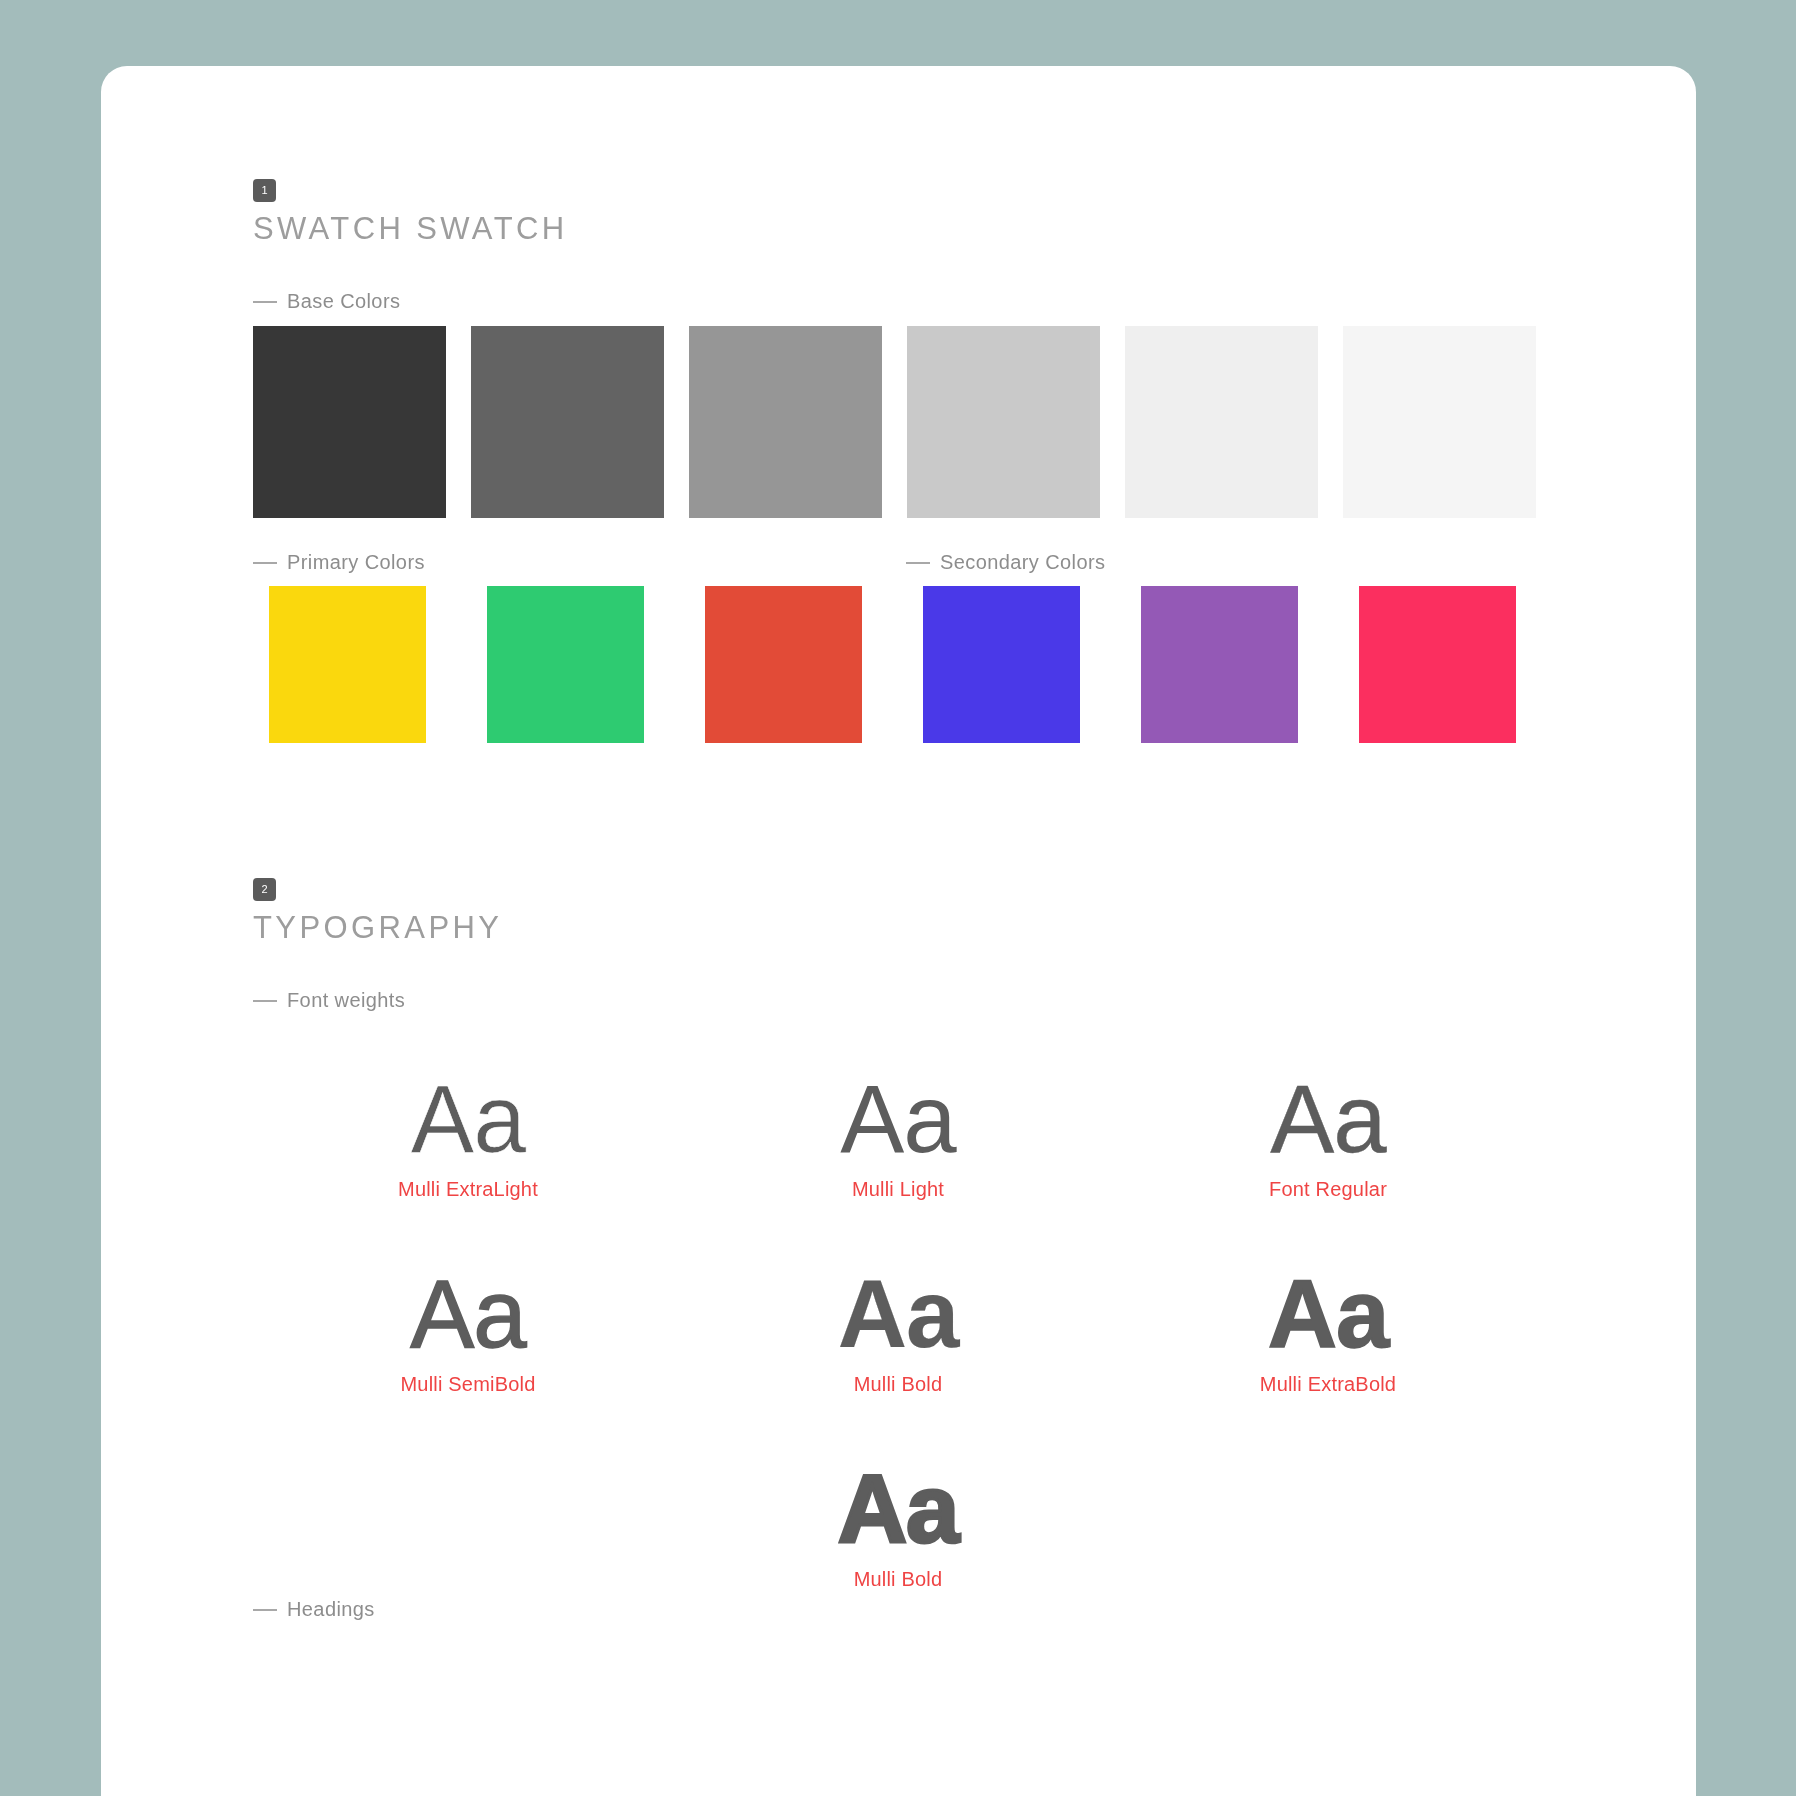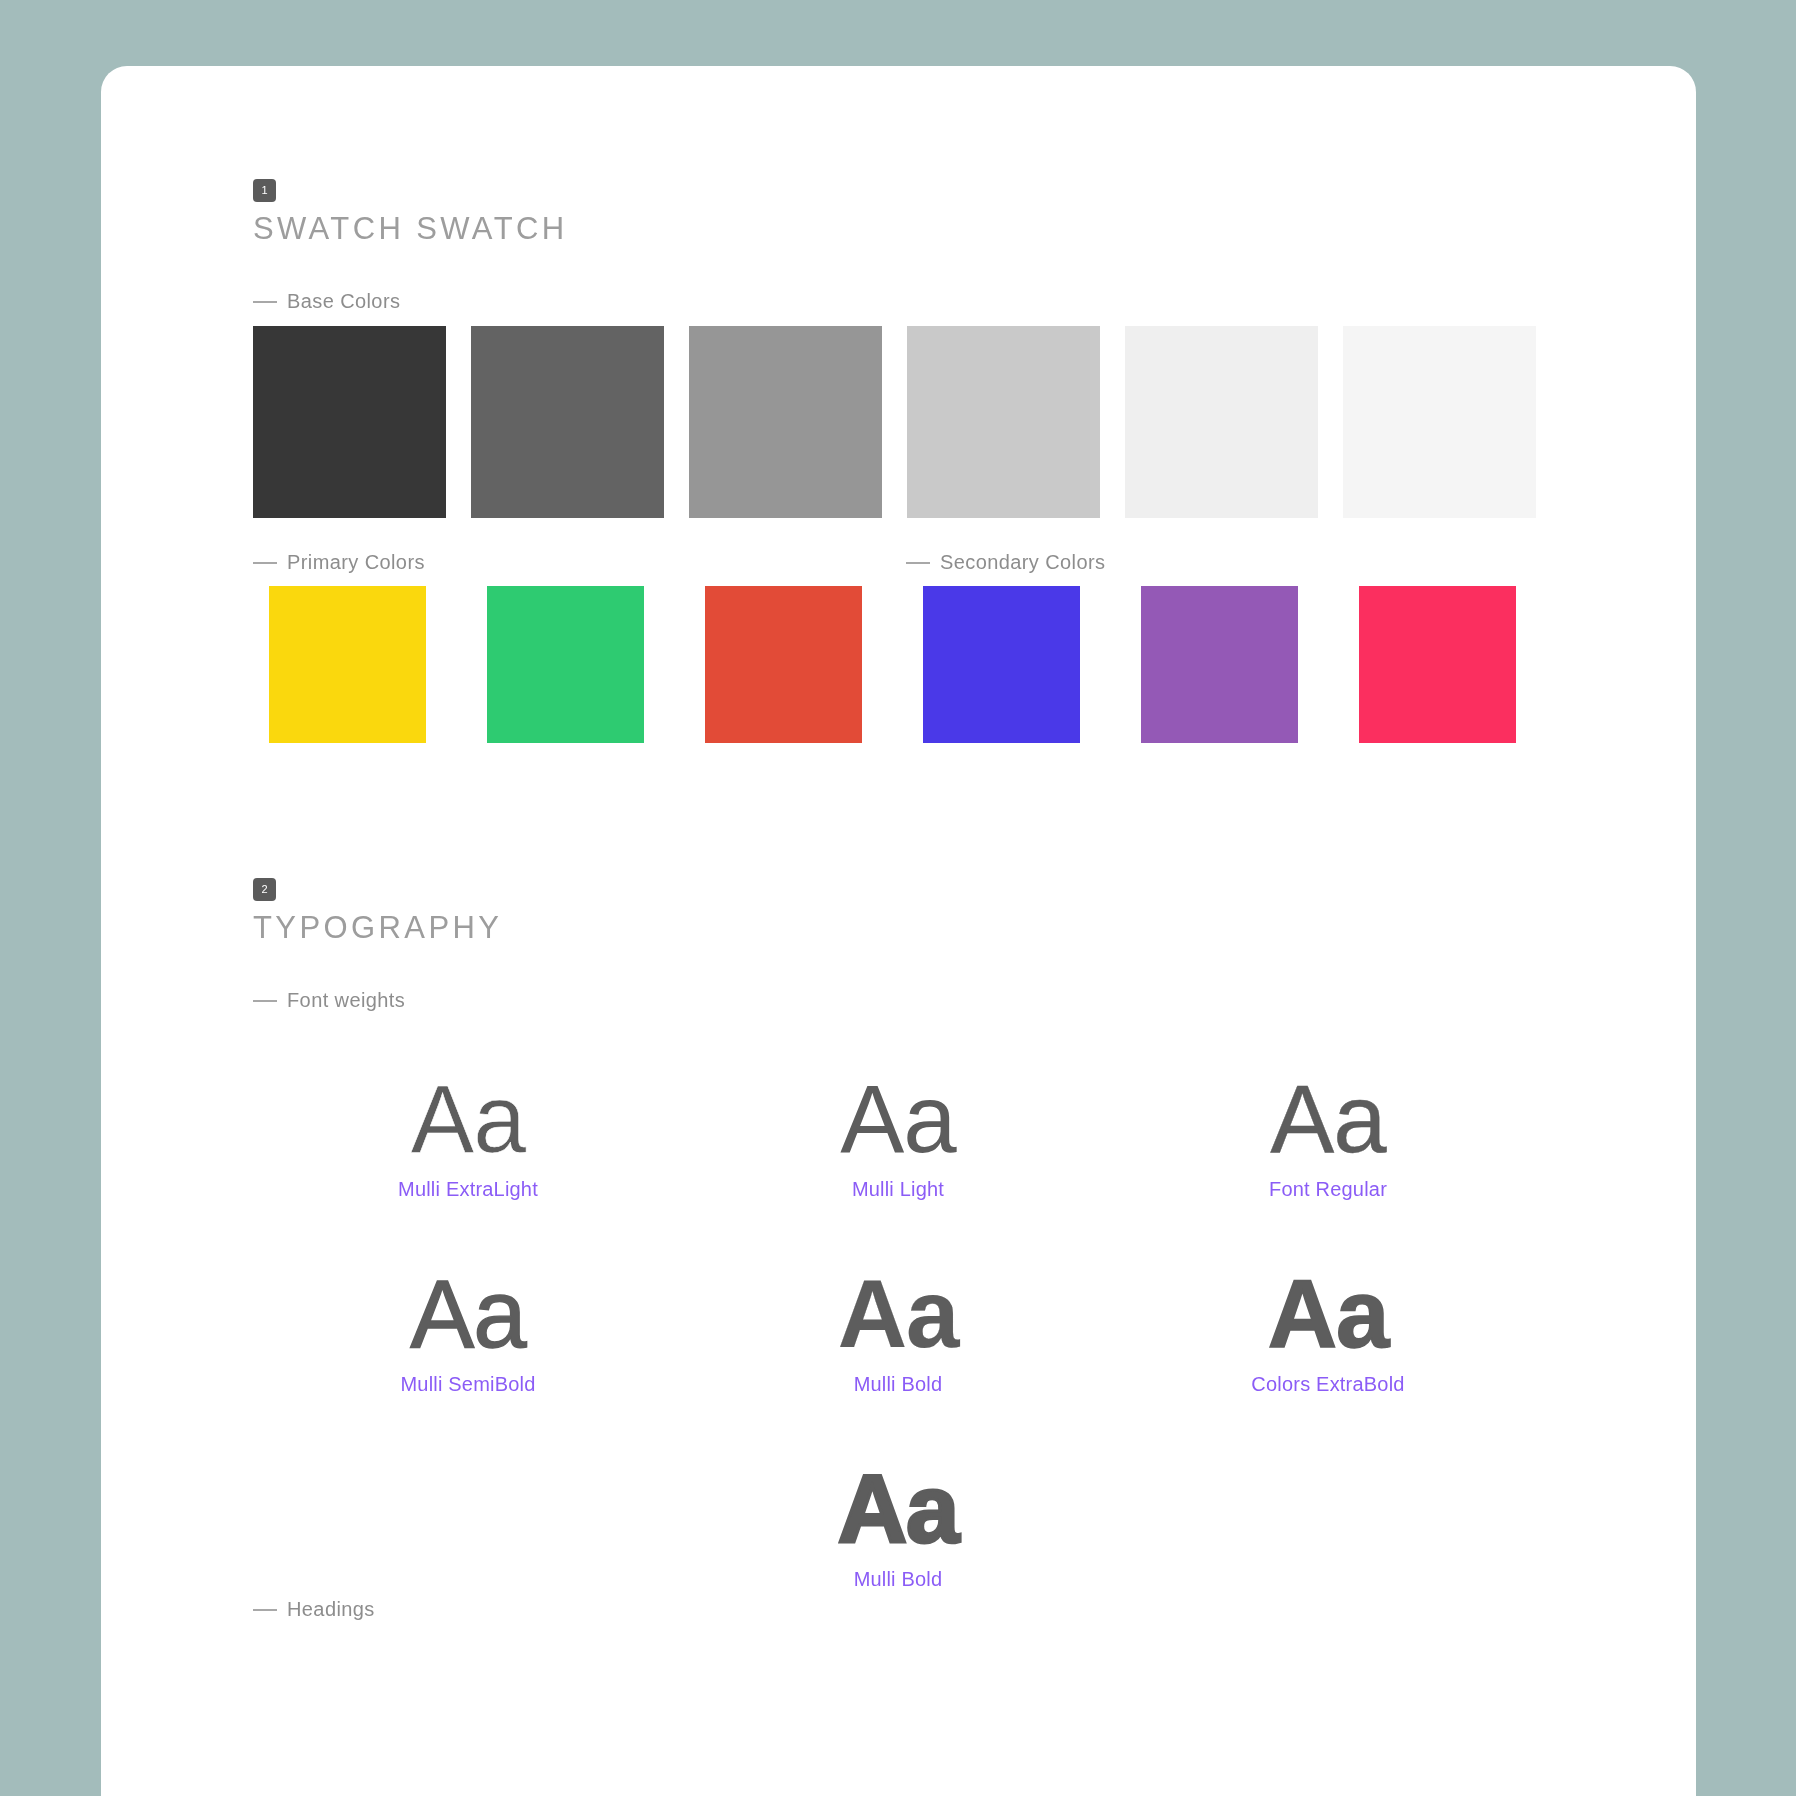--- a/index.html
+++ b/index.html
@@ -139,21 +139,21 @@
     line-height: 1.02;
     color: #5d5d5d;
     font-family: "Liberation Sans", sans-serif;
     letter-spacing: -1px;
   }
 
   .type-name {
     display: block;
     margin-top: 10px;
     font-size: 20px;
-    color: #8b5cf6;
+    color: #ef4444;
     font-weight: 400;
     font-family: "Liberation Sans", sans-serif;
     letter-spacing: 0.2px;
   }
 
   
   .w-extralight { font-weight: 300; transform: scaleX(0.99); -webkit-text-stroke: 0.6px #ffffff; }
   .w-light      { font-weight: 300; }
   .w-regular    { font-weight: 400; -webkit-text-stroke: 0.4px #5d5d5d; }
   .w-semibold   { font-weight: 400; -webkit-text-stroke: 1.4px #5d5d5d; }
@@ -237,21 +237,21 @@
         <span class="type-name">Mulli SemiBold</span>
       </div>
 
       <div class="type-cell">
         <span class="type-sample w-bold">Aa</span>
         <span class="type-name">Mulli Bold</span>
       </div>
 
       <div class="type-cell">
         <span class="type-sample w-extrabold">Aa</span>
-        <span class="type-name">Colors ExtraBold</span>
+        <span class="type-name">Mulli ExtraBold</span>
       </div>
 
       <div class="type-cell centered-single">
         <span class="type-sample w-black">Aa</span>
         <span class="type-name">Mulli Bold</span>
       </div>
 
     </div>
 
     <div class="sub-label" style="top:1532px">

